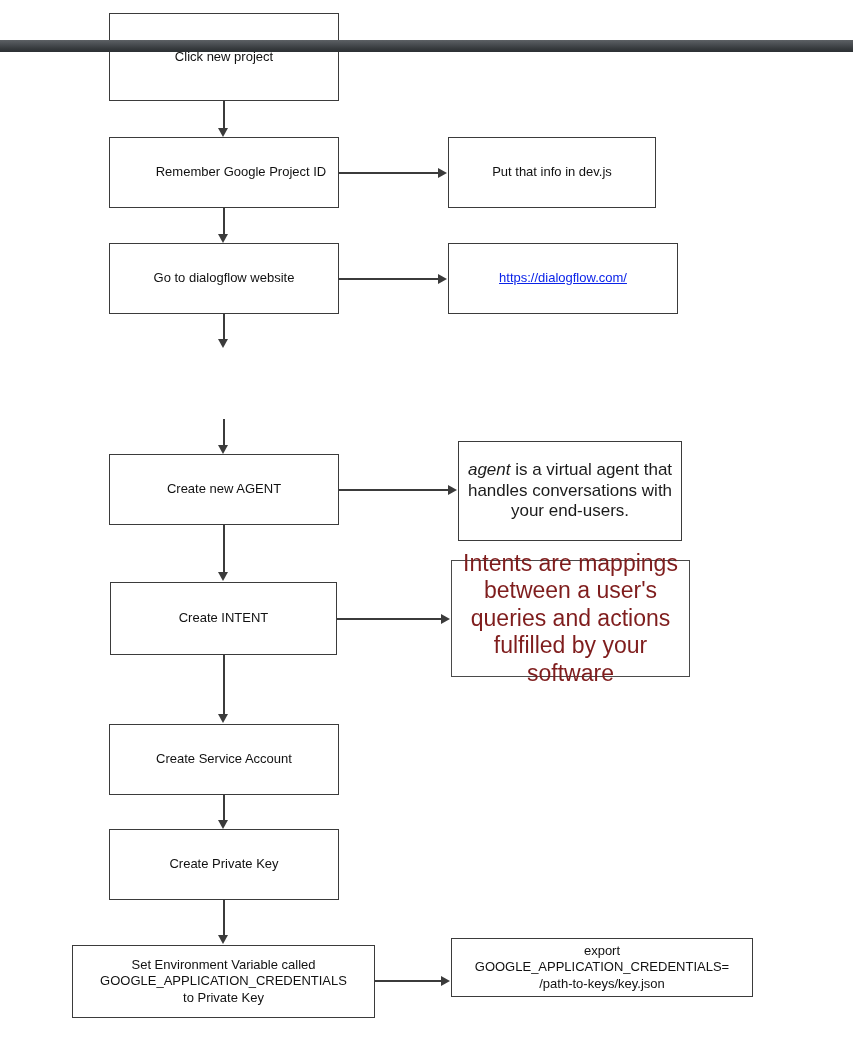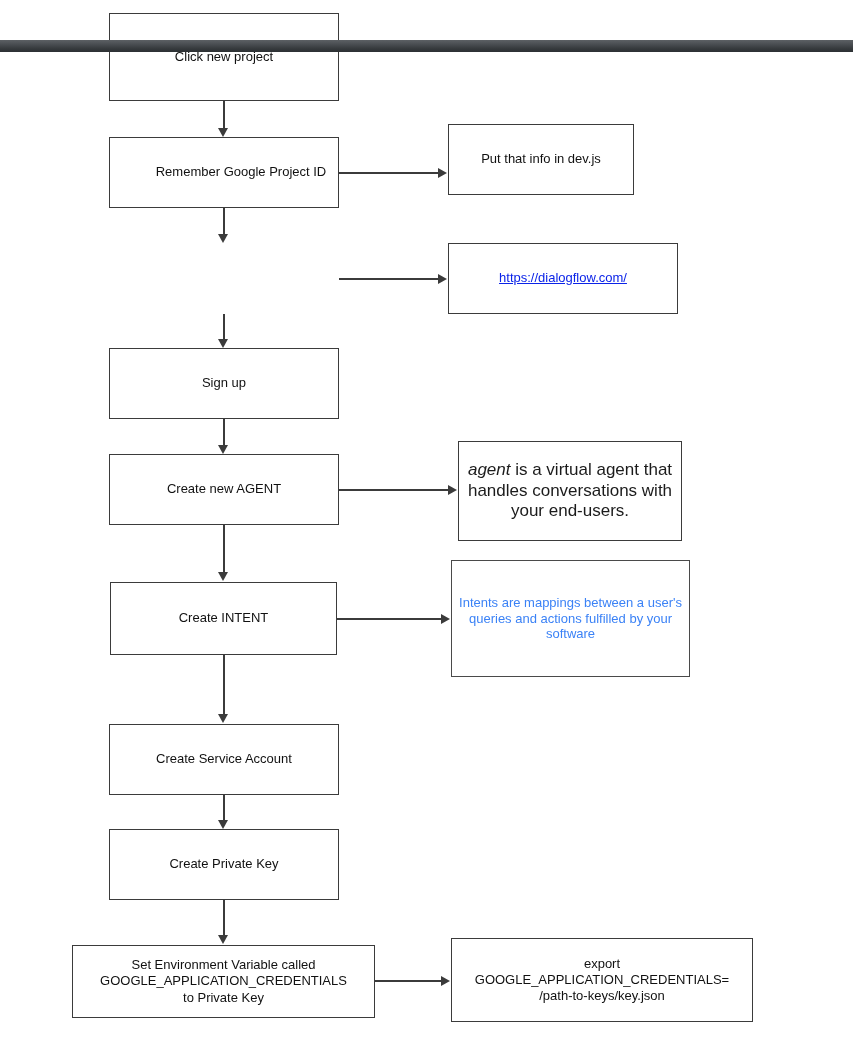--- a/index.html
+++ b/index.html
@@ -36,23 +36,23 @@
     white-space: pre-line;
   }
   
   .callout {
     font-size: 17px;
     line-height: 1.2;
     color: #1b1b1b;
     border: 1.6px solid #3b3b3b;
   }
   .callout-blue {
-    font-size: 13px;
+    font-size: 23px;
     line-height: 1.2;
-    color: #3b82f6;
+    color: #7f1d1d;
     border: 1.6px solid #4a4a4a;
   }
   .link-node a,
   .link-node .linktext {
     color: #0b23e8;
     text-decoration: underline;
     font-size: 13px;
     text-align: right;
   }
   .em-lead {
@@ -96,32 +96,32 @@
 <div id="canvas">
 
   <div class="node" style="left:109px; top:13px; width:230px; height:88px;">
     <span class="txt">Click new project</span>
   </div>
 
   <div class="node" style="left:109px; top:137px; width:230px; height:71px;padding-left:40px;">
     <span class="txt">Remember Google Project ID</span>
   </div>
 
-  <div class="node" style="left:448px; top:124px; width:186px; height:71px;">
+  <div class="node" style="left:448px; top:137px; width:208px; height:71px;">
     <span class="txt">Put that info in dev.js</span>
   </div>
 
+  <div class="node" style="left:109px; top:243px; width:230px; height:71px;">
+    <span class="txt">Go to dialogflow website</span>
+  </div>
 
   <div class="node link-node" style="left:448px; top:243px; width:230px; height:71px;">
     <span class="linktext">https://dialogflow.com/</span>
   </div>
 
-  <div class="node" style="left:109px; top:348px; width:230px; height:71px;">
-    <span class="txt">Sign up</span>
-  </div>
 
   <div class="node" style="left:109px; top:454px; width:230px; height:71px;">
     <span class="txt">Create new AGENT</span>
   </div>
 
   <div class="node" style="left:110px; top:582px; width:227px; height:73px;">
     <span class="txt">Create INTENT</span>
   </div>
 
   <div class="node callout" style="left:458px; top:441px; width:224px; height:100px;">
@@ -139,21 +139,21 @@
   <div class="node" style="left:109px; top:724px; width:230px; height:71px;">
     <span class="txt">Create Service Account</span>
   </div>
 
   <div class="node" style="left:72px; top:945px; width:303px; height:73px;">
     <span class="txt">Set Environment Variable called
 GOOGLE_APPLICATION_CREDENTIALS
 to Private Key</span>
   </div>
 
-  <div class="node" style="left:451px; top:938px; width:302px; height:84px;">
+  <div class="node" style="left:451px; top:938px; width:302px; height:59px;">
     <span class="txt">export
 GOOGLE_APPLICATION_CREDENTIALS=
 /path-to-keys/key.json</span>
   </div>
 
   <div class="conn v" style="left:223px; top:101px; height:28px;"></div>
   <div class="arrowhead down" style="left:218px; top:128px;"></div>
 
   <div class="conn h" style="left:339px; top:172px; width:99px;"></div>
   <div class="arrowhead right" style="left:438px; top:168px;"></div>

